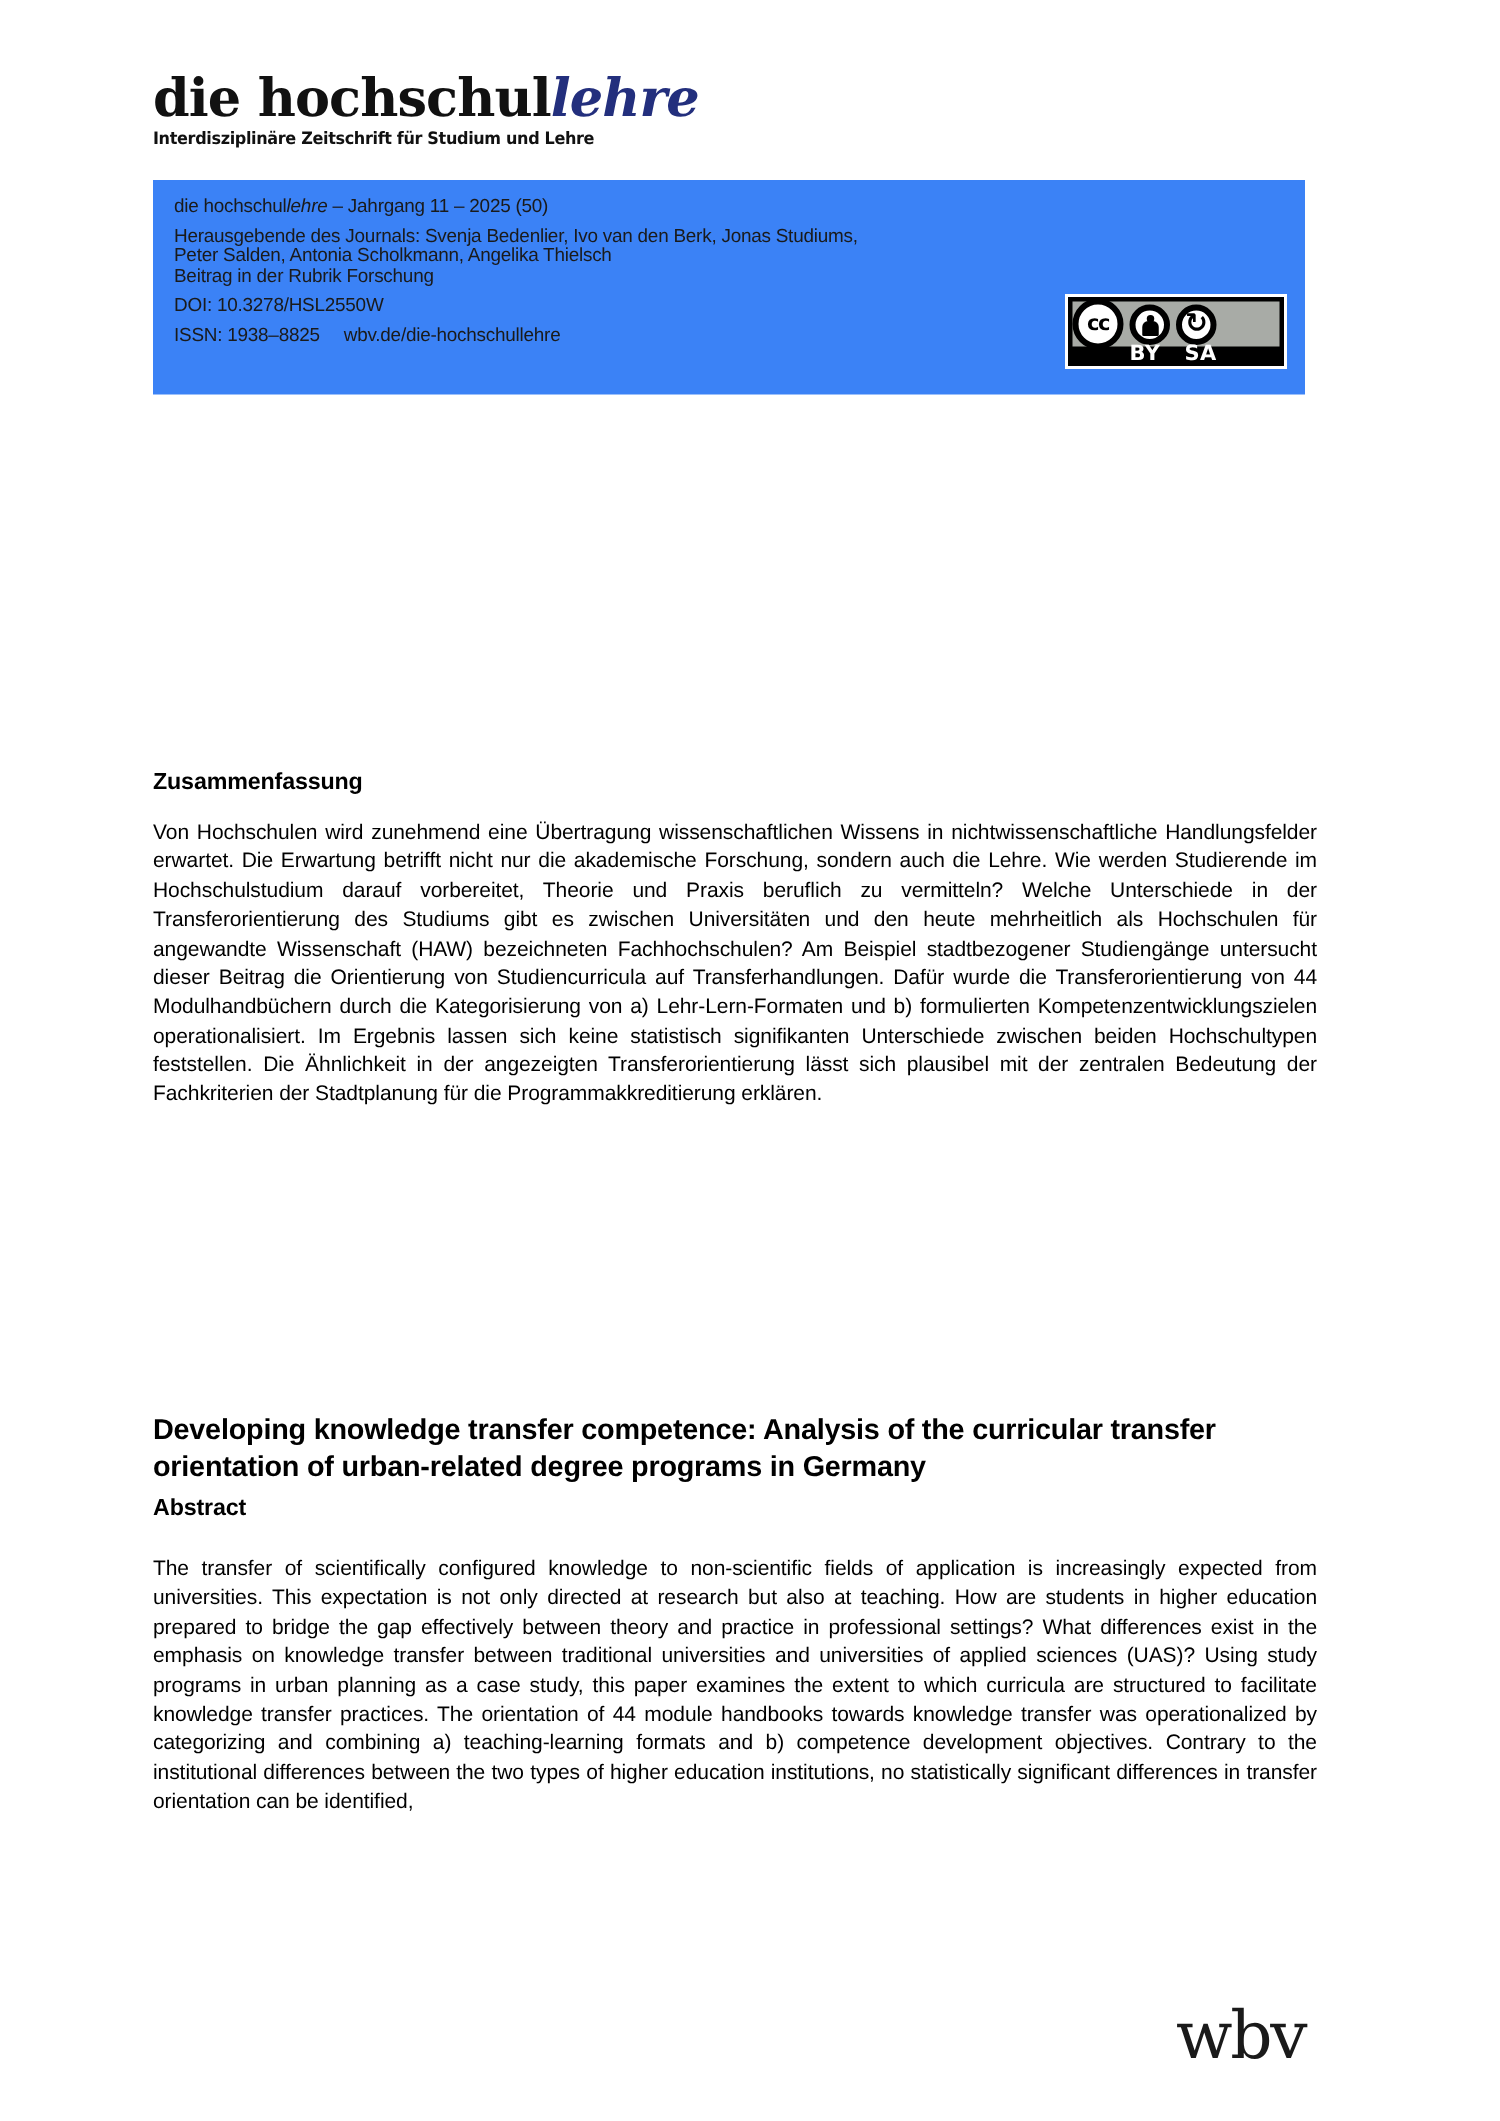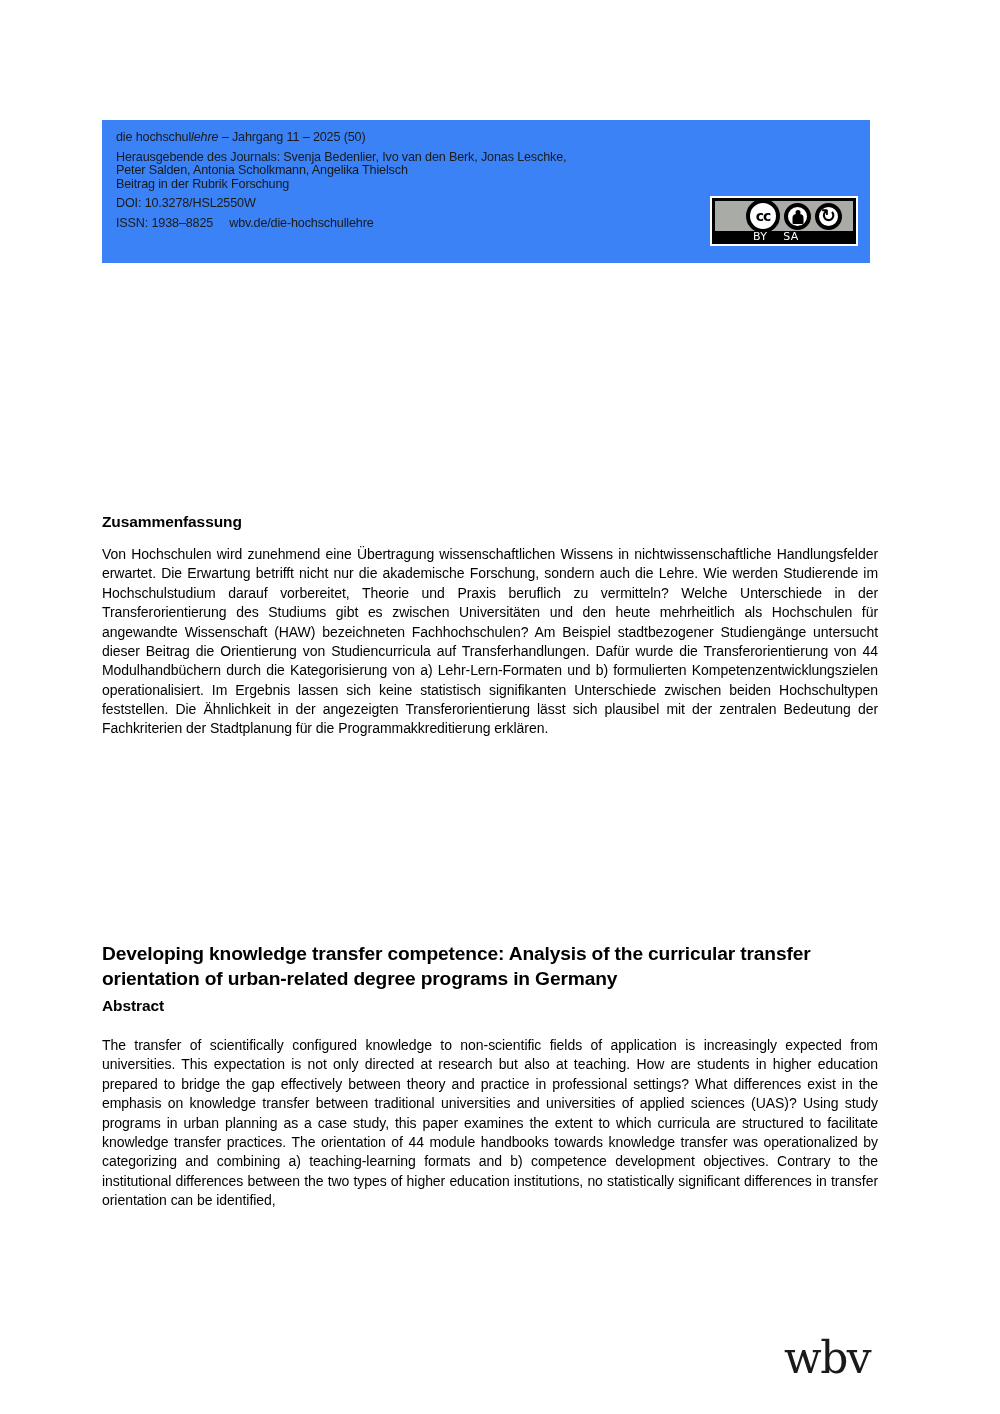--- a/index.html
+++ b/index.html
@@ -108,22 +108,21 @@
     background: #a8aba6;
   }
   .cc-icons {
     position: absolute;
     left: 3px; top: 1px;
     right: 3px;
     height: 34px;
     display: flex;
     align-items: center;
     gap: 4px;
-    padding-left: 20px;
-    justify-content: center;
+    padding-left: 0;
   }
   .cc-circle {
     border-radius: 50%;
     background: #ffffff;
     border: 4px solid #000000;
     box-sizing: border-box;
     display: flex;
     align-items: center;
     justify-content: center;
     position: relative;
@@ -167,22 +166,22 @@
     left: 3px; right: 3px;
     bottom: 1px;
     height: 14px;
     display: flex;
     align-items: center;
     padding-left: 38px;
     gap: 16px;
   }
   .cc-labels span {
     font-family: "DejaVu Sans", sans-serif;
-    font-size: 11px;
-    font-weight: 400;
+    font-size: 14px;
+    font-weight: 700;
     color: #ffffff;
     line-height: 1;
     letter-spacing: 0.3px;
   }
 
   
   .article-title {
     position: absolute;
     left: 102px;
     top: 293px;
@@ -261,26 +260,30 @@
     letter-spacing: -1.5px;
     color: #1a1a1a;
     line-height: 1;
   }
 </style>
 </head>
 <body>
 
 <div class="page">
 
+  <div class="logo-block">
+    <div class="logo-main"><span class="part-dark">die hochschul</span><span class="part-blue">lehre</span></div>
+    <div class="logo-sub">Interdisziplinäre Zeitschrift für Studium und Lehre</div>
+  </div>
 
   <div class="meta-box">
 
     <div class="meta-lines">
       <div class="ml"><span>die hochschul</span><span class="ital">lehre</span><span> – Jahrgang 11 – 2025 (50)</span></div>
-      <div class="ml tight">Herausgebende des Journals: Svenja Bedenlier, Ivo van den Berk, Jonas Leschke,</div>
+      <div class="ml tight">Herausgebende des Journals: Svenja Bedenlier, Ivo van den Berk, Jonas Studiums,</div>
       <div class="ml tight">Peter Salden, Antonia Scholkmann, Angelika Thielsch</div>
       <div class="ml">Beitrag in der Rubrik Forschung</div>
       <div class="ml">DOI: 10.3278/HSL2550W</div>
       <div class="ml"><span>ISSN: 1938–8825</span><span class="gap-wide"></span><span>wbv.de/die-hochschullehre</span></div>
     </div>
 
     <div class="cc-badge">
       <div class="cc-inner">
         <div class="cc-top"></div>
         <div class="cc-icons">

